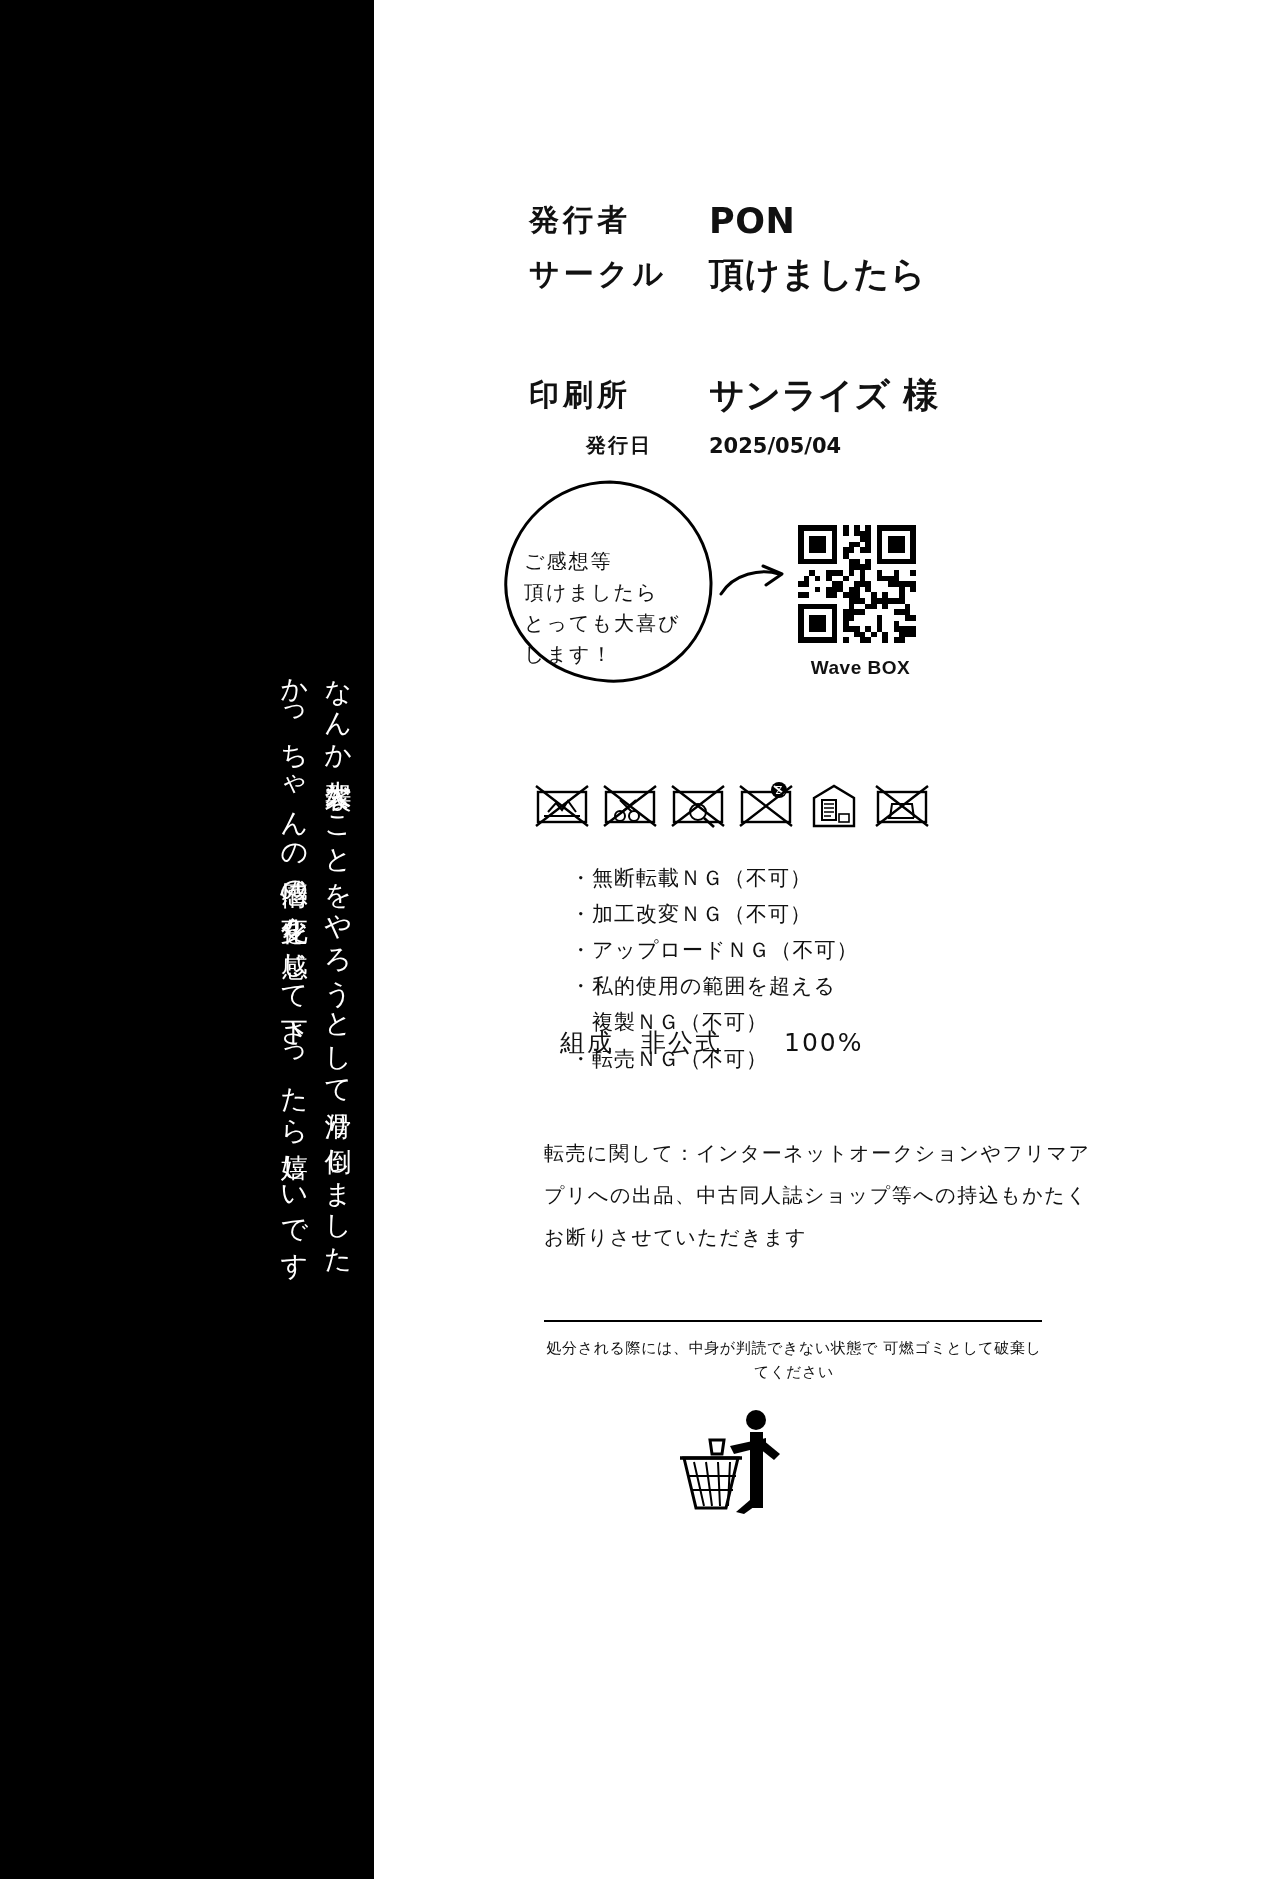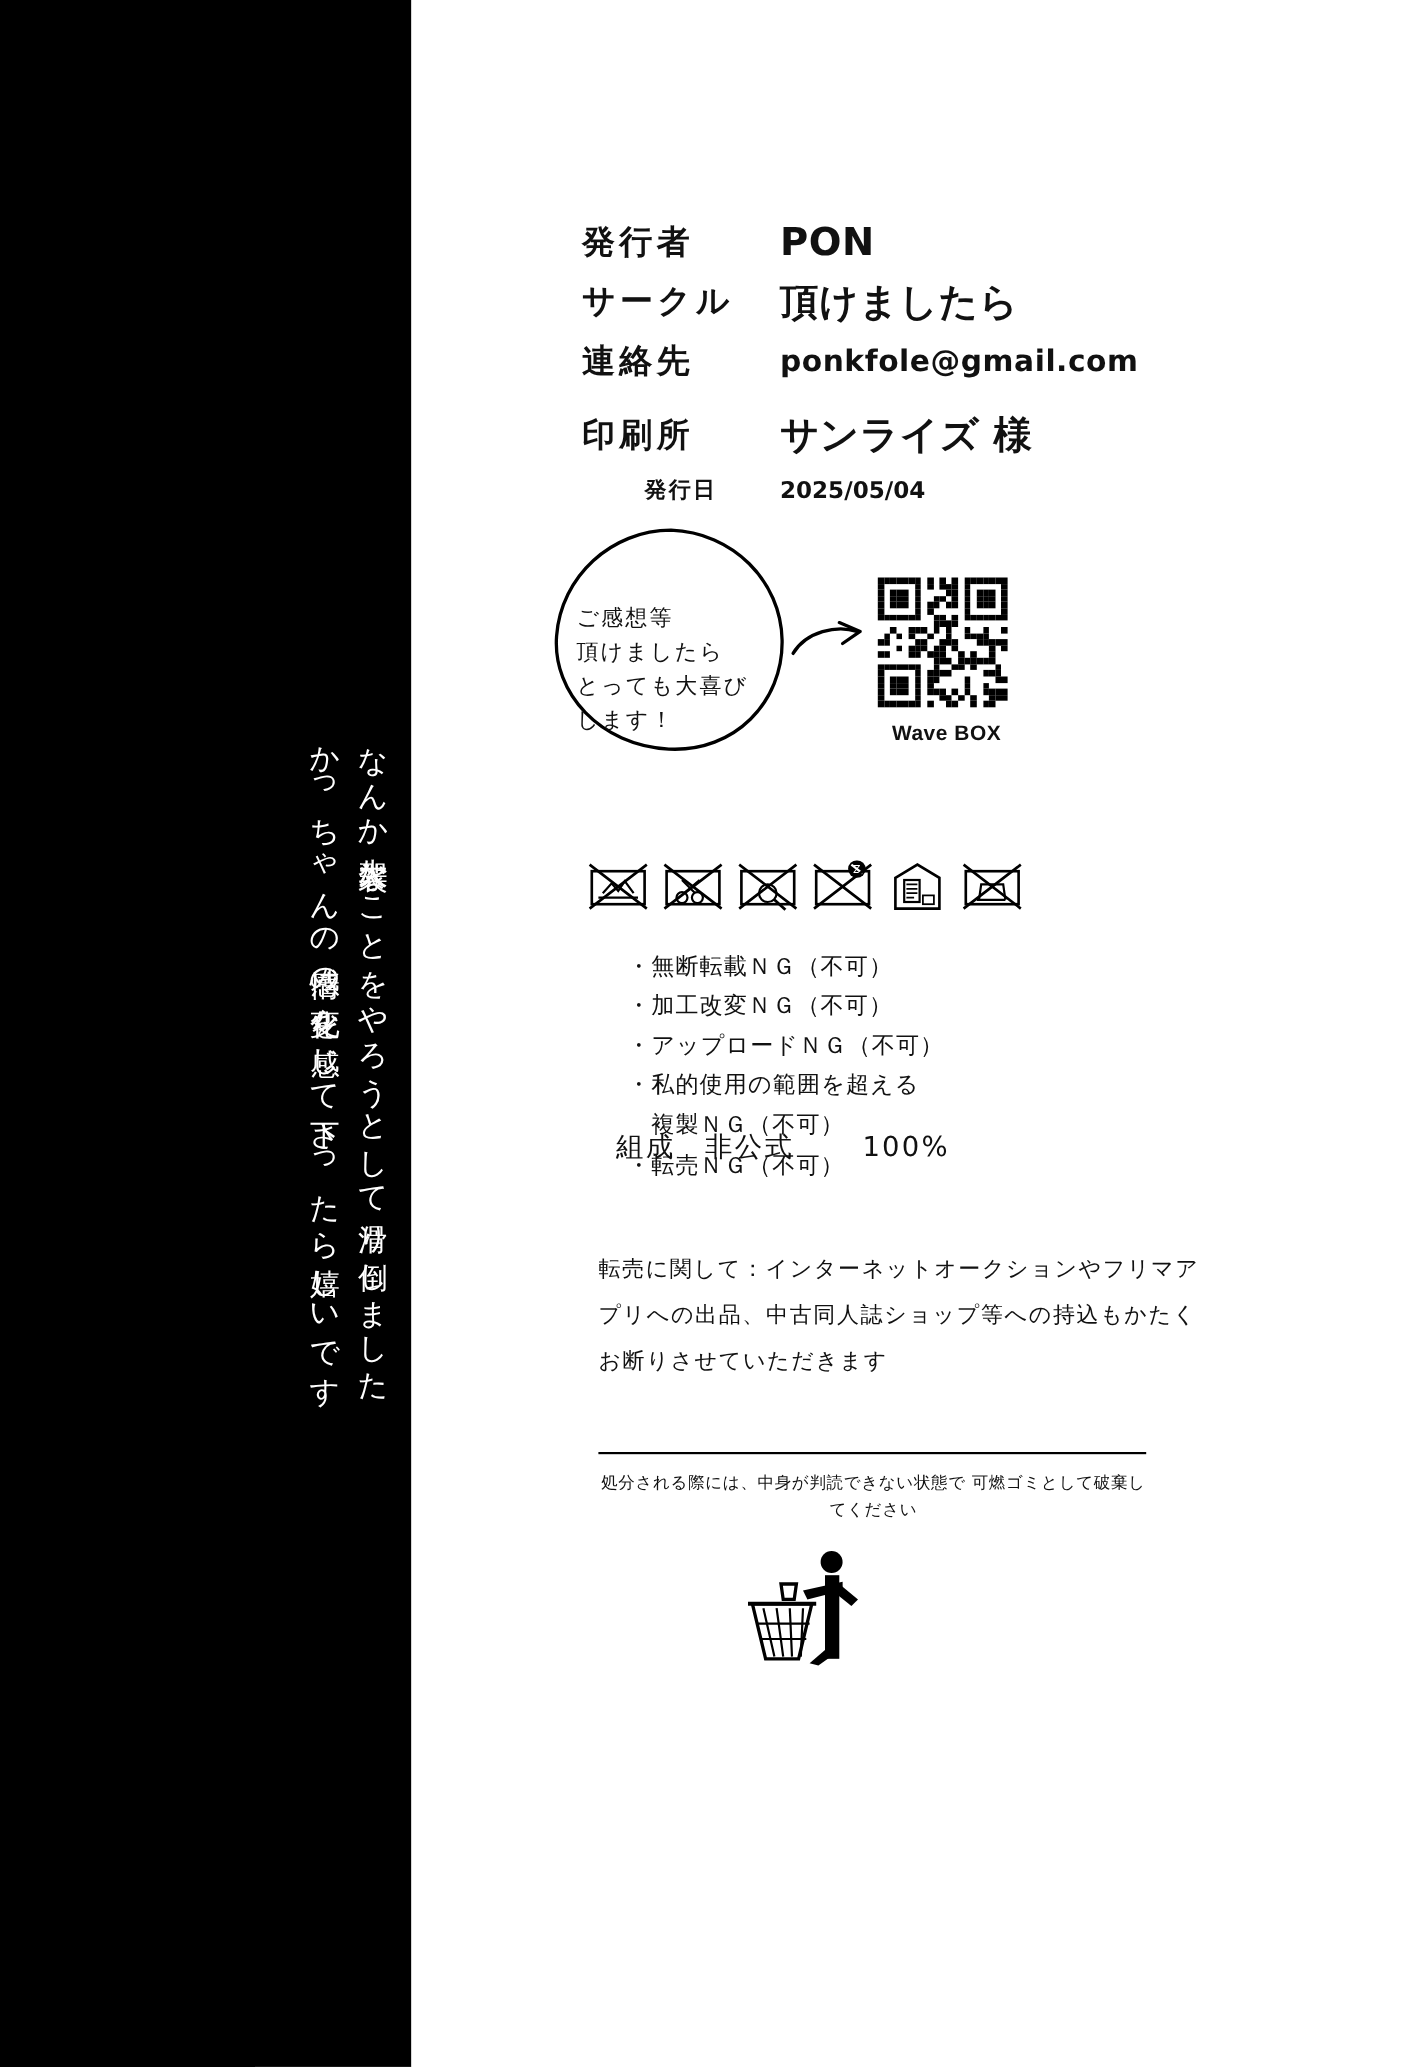--- a/index.html
+++ b/index.html
@@ -253,24 +253,20 @@
 <div id="page">
 
   <div id="colophon">
     <div class="colo-row">
       <div class="colo-label">発行者</div>
       <div class="colo-value">PON</div>
     </div>
     <div class="colo-row">
       <div class="colo-label">サークル</div>
       <div class="colo-value">頂けましたら</div>
-    </div>
-    <div class="colo-row">
-      <div class="colo-label">連絡先</div>
-      <div class="colo-value small">ponkfole@gmail.com</div>
     </div>
   </div>
 
   <div id="colophon-2">
     <div class="colo-row">
       <div class="colo-label-2">印刷所</div>
       <div class="colo-value">サンライズ 様</div>
     </div>
   </div>
 

